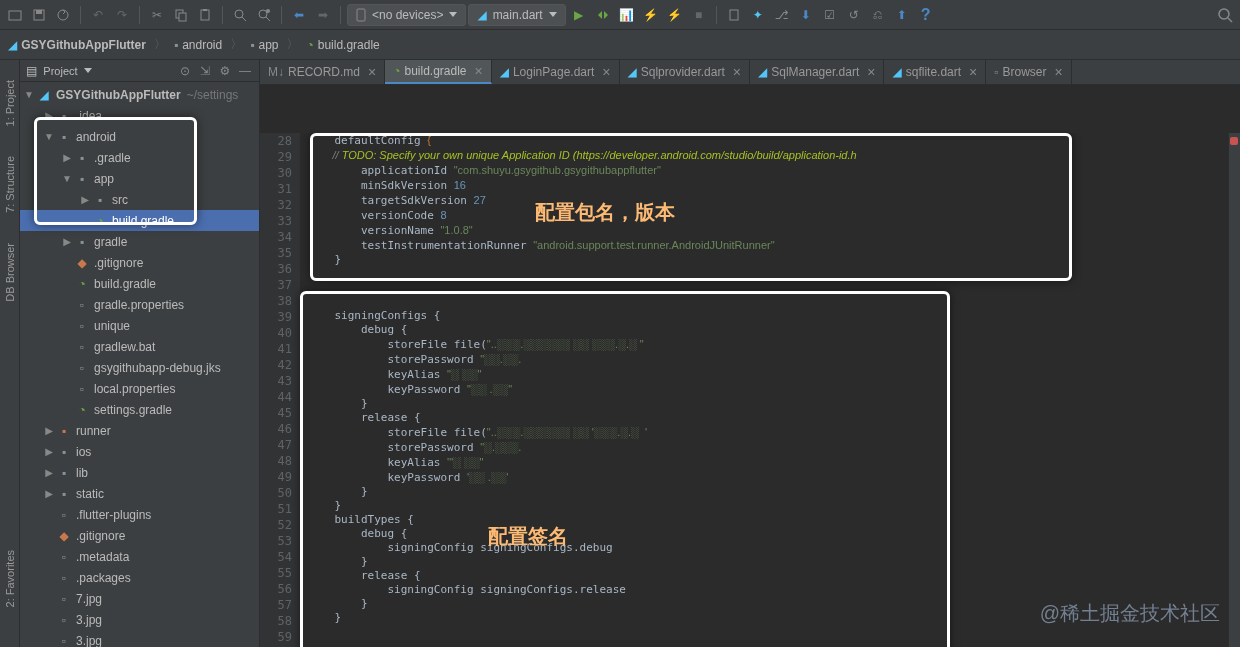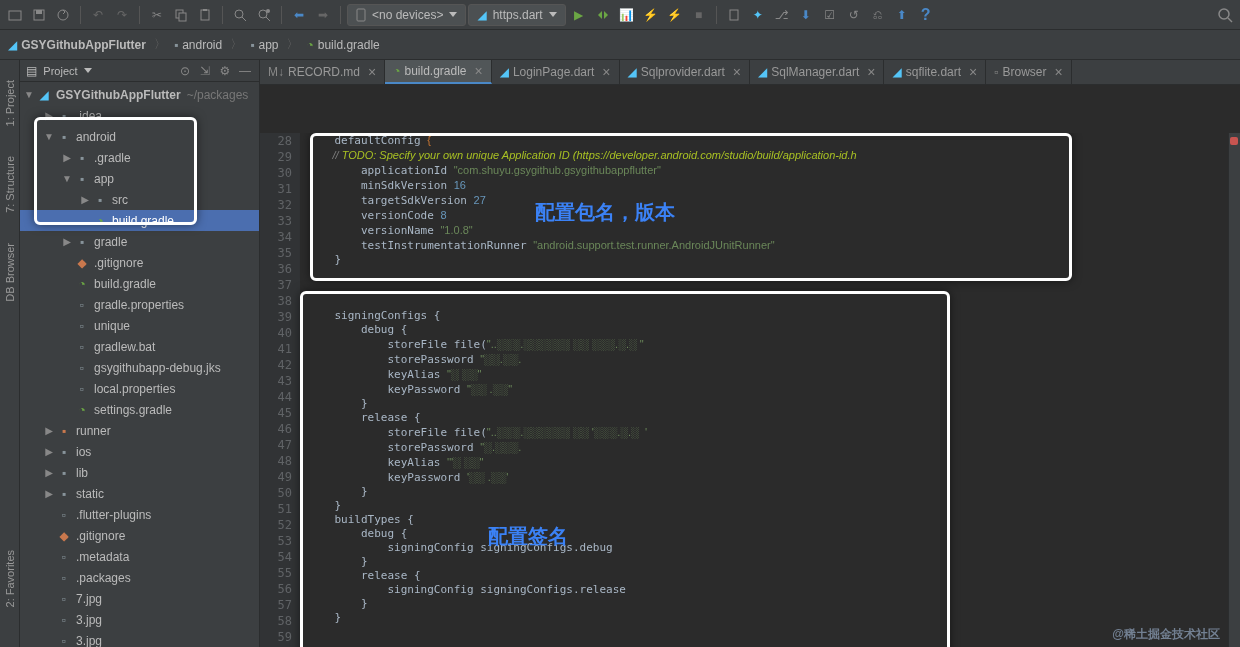--- a/index.html
+++ b/index.html
@@ -34,23 +34,23 @@
 .tab.active { background: #515658; color: #bbb; border-bottom: 2px solid #4a88c7; }
 .tab-close { color: #888; font-size: 14px; cursor: pointer; margin-left: 4px; }
 .code-wrap { flex: 1; display: flex; overflow: hidden; position: relative; margin-top: 48px; }
 .gutter { width: 40px; background: #313335; color: #606366; text-align: right; padding: 0 8px 0 0; font-family: "Menlo", "Consolas", monospace; font-size: 12px; line-height: 16px; }
 .code { flex: 1; font-family: "Menlo", "Consolas", monospace; font-size: 11px; line-height: 14px; color: #a9b7c6; padding-left: 8px; white-space: pre; position: relative; }
 .kw { color: #cc7832; }
 .str { color: #6a8759; }
 .num { color: #6897bb; }
 .cmt { color: #808080; font-style: italic; }
 .cmt-hl { color: #a8c023; font-style: italic; }
-.annotation { color: #3b82f6; font-size: 20px; font-weight: bold; font-family: -apple-system, sans-serif; position: absolute; pointer-events: none; }
+.annotation { color: #fdba74; font-size: 20px; font-weight: bold; font-family: -apple-system, sans-serif; position: absolute; pointer-events: none; }
 .highlight-box { position: absolute; border: 3px solid #fff; border-radius: 6px; pointer-events: none; box-shadow: 0 0 10px rgba(0,0,0,0.5); }
-.watermark { position: absolute; right: 20px; bottom: 4px; color: #7f8fa4; font-size: 12px; opacity: 0.85; pointer-events: none; font-weight: bold; }
+.watermark { position: absolute; right: 20px; bottom: 20px; color: #7f8fa4; font-size: 20px; opacity: 0.85; pointer-events: none; }
 .right-gutter { width: 12px; background: #3c3f41; border-left: 1px solid #2b2d2e; position: relative; }
 svg { display: block; }
 .tri-down { display:inline-block; width:0; height:0; border-left:4px solid transparent; border-right:4px solid transparent; border-top:5px solid #bbb; }
 </style>
 </head>
 <body>
 
 <div class="toolbar">
   <div class="tb-icon">
       <svg width="14" height="14" viewBox="0 0 14 14">
@@ -106,21 +106,21 @@
   <div class="tb-sep"></div>
   <div class="tb-device">
     <svg width="10" height="14" viewBox="0 0 10 14">
         <rect x="1" y="1" width="8" height="12" rx="1" fill="none" stroke="#888"></rect>
       </svg>
     <span>&lt;no devices&gt;</span>
     <span class="tri-down"></span>
   </div>
   <div class="tb-device">
     <span style="color:#54c5f8">◢</span>
-    <span>https.dart</span>
+    <span>main.dart</span>
     <span class="tri-down"></span>
   </div>
   <div class="tb-icon" style="color:#6ba644">▶</div>
   <div class="tb-icon" style="color:#6ba644">
       <svg width="14" height="14" viewBox="0 0 14 14">
         <path d="M2 7 L6 3 L6 11 Z M8 3 L12 7 L8 11 Z" fill="#6ba644"></path>
       </svg>
     </div>
   <div class="tb-icon" style="color:#666">📊</div>
   <div class="tb-icon" style="color:#666">⚡</div>
@@ -192,21 +192,21 @@
         <span class="sb-hdr-icon">⇲</span>
         <span class="sb-hdr-icon">⚙</span>
         <span class="sb-hdr-icon">—</span>
       </div>
     </div>
     <div class="tree">
       <div class="tree-item" style="padding-left:2px">
         <span class="tree-arrow">▼</span>
         <span class="tree-icon flutter-icon">◢</span>
         <b>GSYGithubAppFlutter</b>
-        <span style="color:#777;margin-left:6px">~/packages</span>
+        <span style="color:#777;margin-left:6px">~/settings</span>
       </div>
       <div id="tree-items">
           <div class="tree-item" style="padding-left: 22px;">
             <span class="tree-arrow">▶</span>
             <span class="tree-icon folder-icon">▪</span>
             <span>.idea</span>
           </div>
           <div class="tree-item" style="padding-left: 22px;">
             <span class="tree-arrow">▼</span>
             <span class="tree-icon folder-icon">▪</span>

